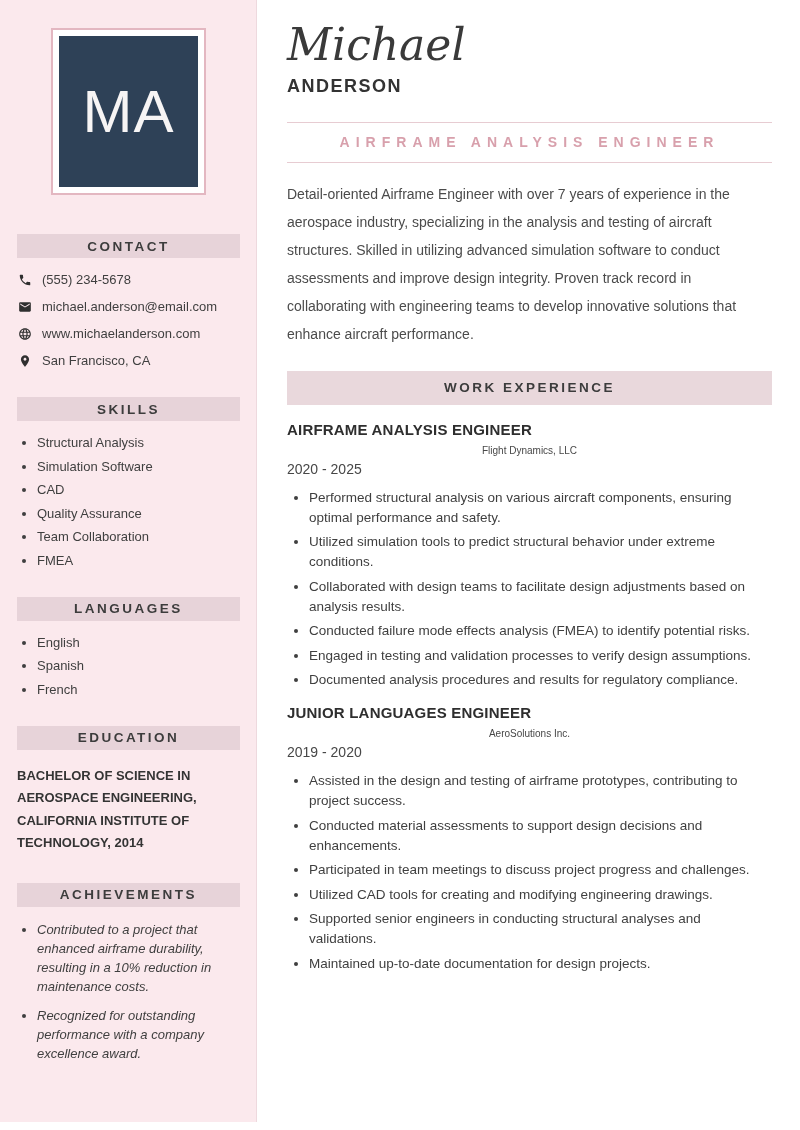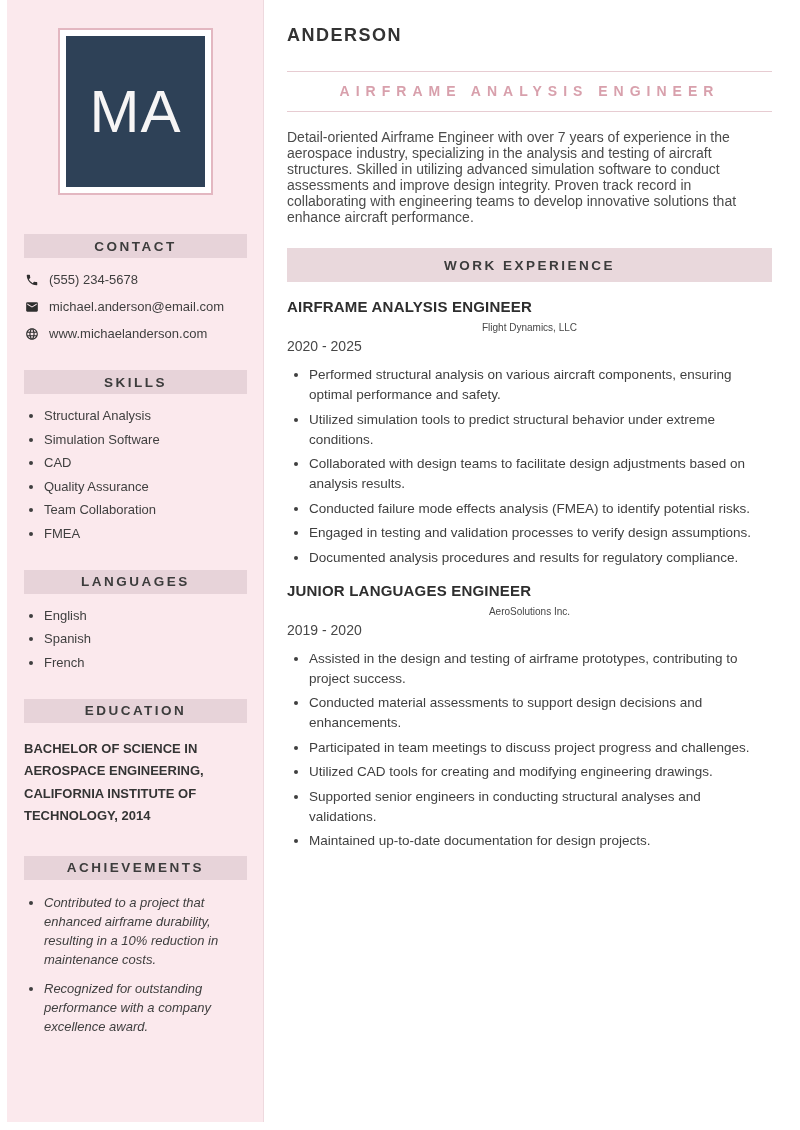--- a/index.html
+++ b/index.html
@@ -18,21 +18,20 @@
   }
 
   
   .sidebar {
     position: absolute;
     left: 0; top: 0; bottom: 8px;
     width: 257px;
     background: var(--sidebar-bg, #fbe9ed);
     border-right: 1px solid #eed9de;
     padding: 28px 16px 16px 17px;
-    margin-left: 7px;
   }
   .photo-frame {
     width: 155px; height: 167px;
     margin: 0 auto;
     background: #ffffff;
     border: 2px solid var(--frame-border, #e3b7c1);
     padding: 6px;
   }
   .monogram {
     width: 100%; height: 100%;
@@ -105,21 +104,21 @@
     padding: 11px 0 12px;
     text-align: center;
   }
   .main-title {
     color: var(--accent, #d8a0ac);
     font-size: 14px; font-weight: 600;
     letter-spacing: 6px;
   }
   .summary {
     margin-top: 17px;
-    font-size: 14px; line-height: 16px;
+    font-size: 14px; line-height: 28px;
     color: #4b4b4b;
   }
   .we-band {
     margin-top: 23px;
     height: 34px;
     background: var(--main-band-bg, #e9d8dc);
   }
   .job { margin-top: 16px; }
   .job + .job { margin-top: 14px; }
   .job-title {
@@ -166,20 +165,28 @@
         </span>
         <span>michael.anderson@email.com</span>
       </div>
       <div class="contact-row">
         <span class="icon">
           <svg viewBox="0 0 24 24">
               <path d="M11.99 2C6.47 2 2 6.48 2 12s4.47 10 9.99 10C17.52 22 22 17.52 22 12S17.52 2 11.99 2zm6.93 6h-2.95c-.32-1.25-.78-2.45-1.38-3.56 1.84.63 3.37 1.91 4.33 3.56zM12 4.04c.83 1.2 1.48 2.53 1.91 3.96h-3.82c.43-1.43 1.08-2.76 1.91-3.96zM4.26 14C4.1 13.36 4 12.69 4 12s.1-1.36.26-2h3.38c-.08.66-.14 1.32-.14 2 0 .68.06 1.34.14 2H4.26zm.82 2h2.95c.32 1.25.78 2.45 1.38 3.56-1.84-.63-3.37-1.9-4.33-3.56zm2.95-8H5.08c.96-1.66 2.49-2.93 4.33-3.56C8.81 5.55 8.35 6.75 8.03 8zM12 19.96c-.83-1.2-1.48-2.53-1.91-3.96h3.82c-.43 1.43-1.08 2.76-1.91 3.96zM14.34 14H9.66c-.09-.66-.16-1.32-.16-2 0-.68.07-1.35.16-2h4.68c.09.65.16 1.32.16 2 0 .68-.07 1.34-.16 2zm.25 5.56c.6-1.11 1.06-2.31 1.38-3.56h2.95c-.96 1.65-2.49 2.93-4.33 3.56zM16.36 14c.08-.66.14-1.32.14-2 0-.68-.06-1.34-.14-2h3.38c.16.64.26 1.31.26 2s-.1 1.36-.26 2h-3.38z"></path>
             </svg>
         </span>
         <span>www.michaelanderson.com</span>
+      </div>
+      <div class="contact-row">
+        <span class="icon">
+          <svg viewBox="0 0 24 24">
+              <path d="M12 2C8.13 2 5 5.13 5 9c0 5.25 7 13 7 13s7-7.75 7-13c0-3.87-3.13-7-7-7zm0 9.5c-1.38 0-2.5-1.12-2.5-2.5s1.12-2.5 2.5-2.5 2.5 1.12 2.5 2.5-1.12 2.5-2.5 2.5z"></path>
+            </svg>
+        </span>
+        <span>San Francisco, CA</span>
       </div>
     </div>
 
     <div class="band">SKILLS</div>
     <ul class="side-list">
 
     <li>Structural Analysis</li>
         <li>Simulation Software</li>
         <li>CAD</li>
         <li>Quality Assurance</li>
@@ -203,20 +210,21 @@
 
     <li>Contributed to a project that enhanced airframe durability, resulting in a 10% reduction in maintenance costs.</li>
         <li>Recognized for outstanding performance with a company excellence award.</li>
       </ul>
 
   </aside>
 
   <main class="main">
 
     <header>
+      <div class="first-name">Michael</div>
       <div class="last-name">ANDERSON</div>
     </header>
 
     <div class="title-block">
       <div class="main-title">AIRFRAME ANALYSIS ENGINEER</div>
     </div>
 
     <p class="summary">Detail-oriented Airframe Engineer with over 7 years of experience in the aerospace industry, specializing in the analysis and testing of aircraft structures. Skilled in utilizing advanced simulation software to conduct assessments and improve design integrity. Proven track record in collaborating with engineering teams to develop innovative solutions that enhance aircraft performance.</p>
 
     <div class="band we-band">WORK EXPERIENCE</div>

